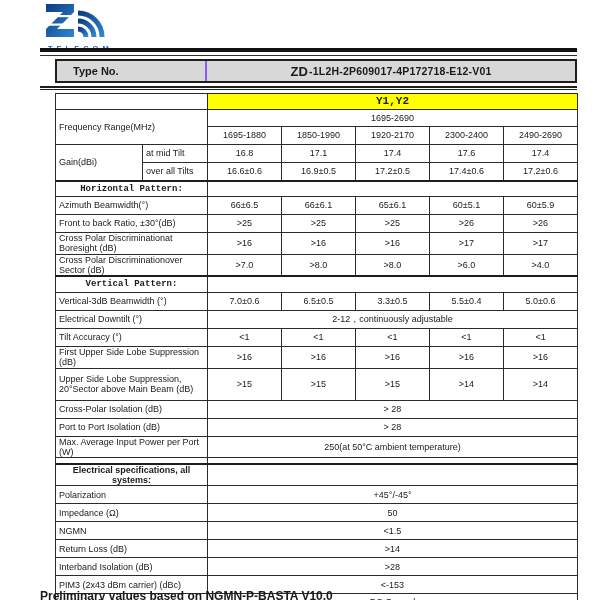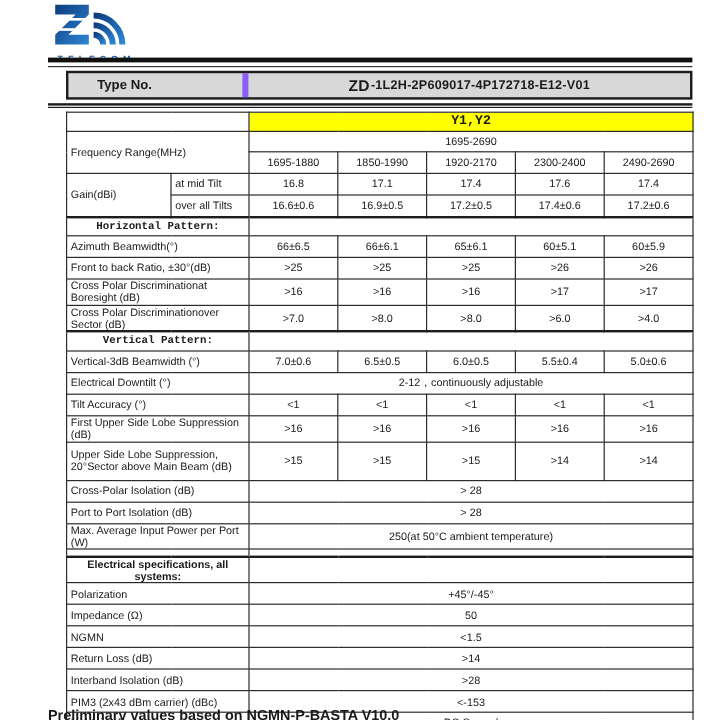--- a/index.html
+++ b/index.html
@@ -8,21 +8,21 @@
 
   
   .logo { position:absolute; left:45px; top:3px; width:95px; }
   .logo-sub { color:#1d5fae; font-size:7.5px; font-weight:bold; letter-spacing:4px; margin-top:1px; padding-left:3px; white-space:nowrap; }
   .title { position:absolute; top:24px; right:25px; font-size:15.5px; font-weight:bold; letter-spacing:0.2px; }
   .rule1 { position:absolute; left:40px; right:23px; top:48px; height:4px; background:#111; }
   .rule2 { position:absolute; left:40px; right:23px; top:55px; height:1px; background:#333; }
 
   
   .typebox { position:absolute; left:55px; top:59px; width:522px; height:24px; display:flex; background:#d8d8d8; border:2px solid #1d1d1d; }
-  .typebox .tcell1 { width:150px; border-right:5px solid #8b5cf6; display:flex; align-items:center; padding-left:24px; font-weight:bold; font-size:11px; }
+  .typebox .tcell1 { width:150px; border-right:2px solid #8b5cf6; display:flex; align-items:center; padding-left:16px; font-weight:bold; font-size:11px; }
   .typebox .tcell2 { flex:1; display:flex; align-items:center; justify-content:center; font-weight:bold; font-size:10.5px; letter-spacing:0.2px; }
   .typebox .tprefix { font-size:13px; margin-right:1px; }
   .dbl { position:absolute; left:40px; right:23px; top:86px; height:4px; border-top:2px solid #1d1d1d; border-bottom:1px solid #1d1d1d; }
 
   
   table.spec { position:absolute; left:55px; top:93px; width:522px; border-collapse:collapse; table-layout:fixed; font-size:9px; }
   table.spec td { border:1px solid #2b2b2b; padding:0 3px; height:18px; line-height:1.15; vertical-align:middle; }
   td.lbl { text-align:left; padding-left:6px; }
   td.c   { text-align:center; }
   tr.h16 td { height:16px;font-family:Liberation Mono, monospace; }
@@ -159,21 +159,21 @@
     </tr>
 
     <tr class="sec h16">
       <td colspan="2" class="lbl">Vertical Pattern:</td>
       <td colspan="5"></td>
     </tr>
     <tr>
       <td colspan="2" class="lbl">Vertical-3dB Beamwidth (°)</td>
       <td class="c">7.0±0.6</td>
       <td class="c">6.5±0.5</td>
-      <td class="c">6.0±0.5</td>
+      <td class="c">3.3±0.5</td>
       <td class="c">5.5±0.4</td>
       <td class="c">5.0±0.6</td>
     </tr>
     <tr>
       <td colspan="2" class="lbl">Electrical Downtilt (°)</td>
       <td colspan="5" class="c">2-12，continuously adjustable</td>
     </tr>
     <tr>
       <td colspan="2" class="lbl">Tilt Accuracy (°)</td>
       <td class="c">&lt;1</td>

